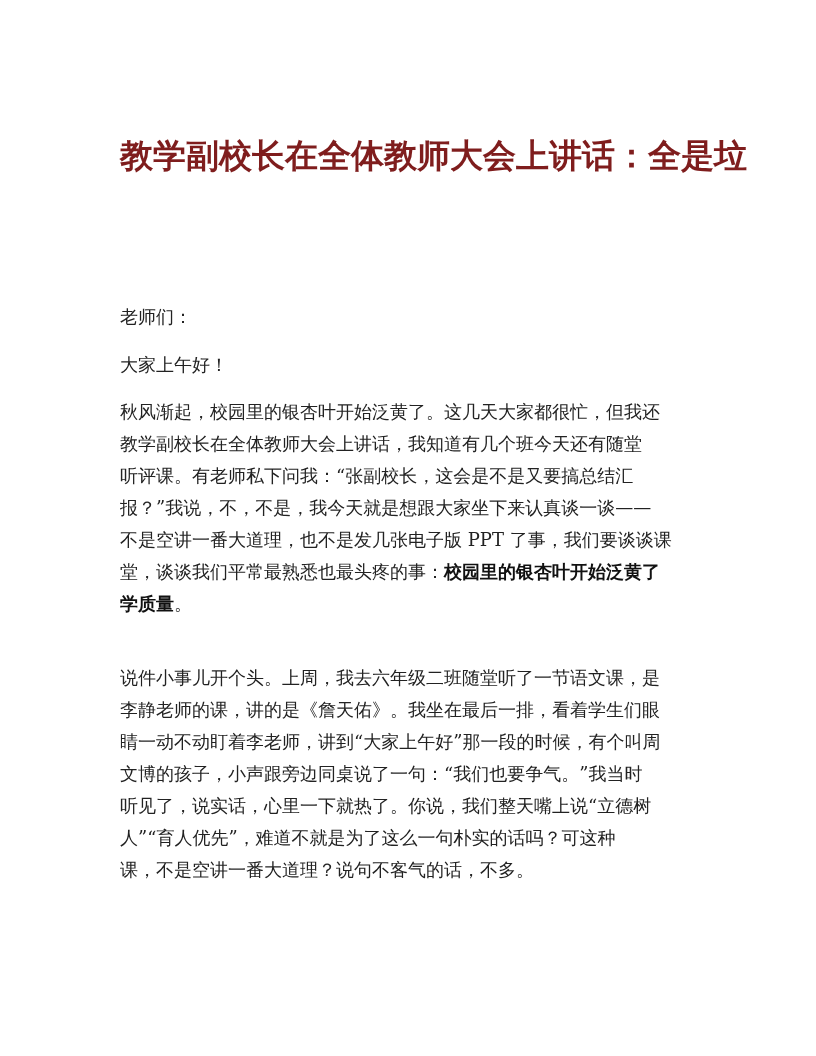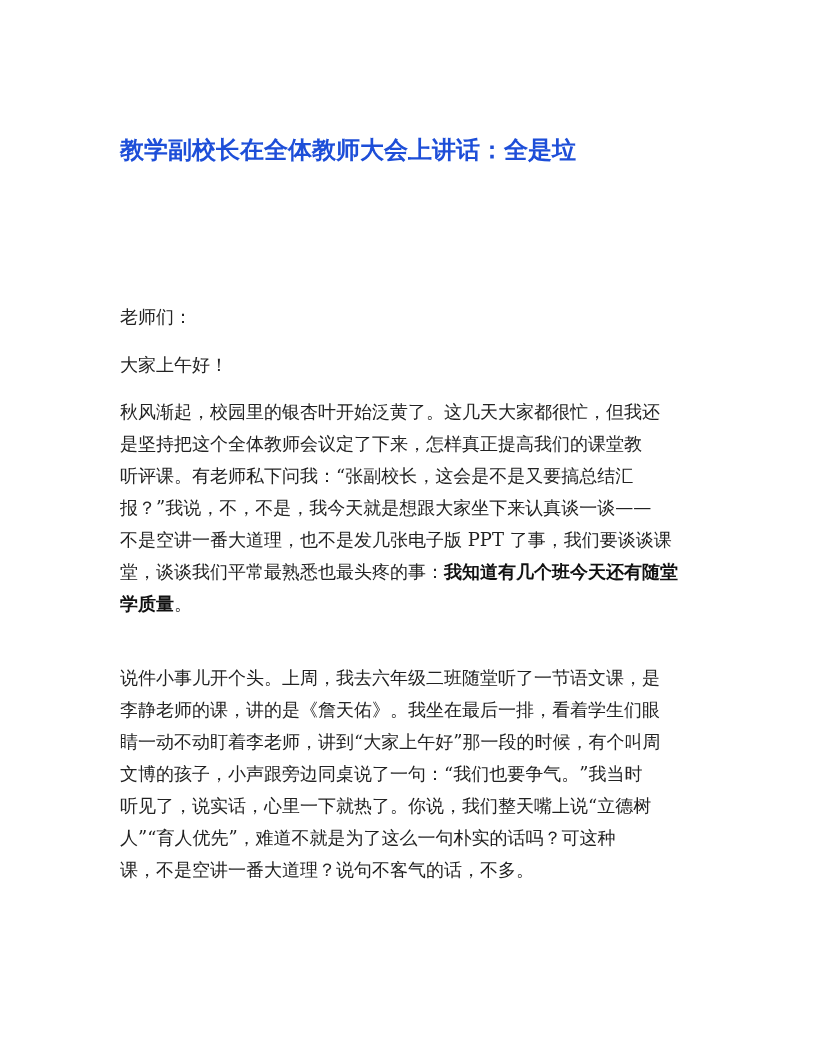--- a/index.html
+++ b/index.html
@@ -1,21 +1,21 @@
 <!DOCTYPE html>
 <html><head>
 <meta charset="utf-8">
 <style>
   html, body { margin: 0; padding: 0; background: #ffffff; }
   body { width: 816px; height: 1056px; position: relative; overflow: hidden; }
   .page { position: absolute; left: 0; top: 0; width: 816px; height: 1056px; background: #fff; }
   .title-line {
     position: absolute; left: 120px;
     font-family: "DejaVu Serif", serif;
-    font-weight: bold; font-size: 24px; color: #1d4ed8;
+    font-weight: bold; font-size: 33px; color: #7f1d1d;
     white-space: nowrap; letter-spacing: 0px;
   }
   .line {
     position: absolute; left: 120px;
     font-family: "DejaVu Serif", serif;
     font-size: 18px; color: #222;
     white-space: nowrap;
   }
   .bold { font-weight: bold; color: #111; }
 </style>
@@ -23,25 +23,25 @@
 <body>
 
 <div class="page">
   <div class="title-line" style="top:134px">教学副校长在全体教师大会上讲话：全是垃</div>
 
   <div class="line" style="top:305px">老师们：</div>
   <div class="line" style="top:353px">大家上午好！</div>
 
   <div>
     <div class="line" style="top:400px">秋风渐起，校园里的银杏叶开始泛黄了。这几天大家都很忙，但我还</div>
-    <div class="line" style="top:432px">是坚持把这个全体教师会议定了下来，怎样真正提高我们的课堂教</div>
+    <div class="line" style="top:432px">教学副校长在全体教师大会上讲话，我知道有几个班今天还有随堂</div>
     <div class="line" style="top:464px">听评课。有老师私下问我：“张副校长，这会是不是又要搞总结汇</div>
     <div class="line" style="top:496px">报？”我说，不，不是，我今天就是想跟大家坐下来认真谈一谈——</div>
     <div class="line" style="top:528px">不是空讲一番大道理，也不是发几张电子版 PPT 了事，我们要谈谈课</div>
-    <div class="line" style="top:560px"><span>堂，谈谈我们平常最熟悉也最头疼的事：</span><span class="bold">我知道有几个班今天还有随堂</span></div>
+    <div class="line" style="top:560px"><span>堂，谈谈我们平常最熟悉也最头疼的事：</span><span class="bold">校园里的银杏叶开始泛黄了</span></div>
     <div class="line" style="top:592px"><span class="bold">学质量</span><span>。</span></div>
   </div>
 
   <div>
     <div class="line" style="top:666px">说件小事儿开个头。上周，我去六年级二班随堂听了一节语文课，是</div>
     <div class="line" style="top:698px">李静老师的课，讲的是《詹天佑》。我坐在最后一排，看着学生们眼</div>
     <div class="line" style="top:730px">睛一动不动盯着李老师，讲到“大家上午好”那一段的时候，有个叫周</div>
     <div class="line" style="top:762px">文博的孩子，小声跟旁边同桌说了一句：“我们也要争气。”我当时</div>
     <div class="line" style="top:794px">听见了，说实话，心里一下就热了。你说，我们整天嘴上说“立德树</div>
     <div class="line" style="top:826px">人”“育人优先”，难道不就是为了这么一句朴实的话吗？可这种</div>

